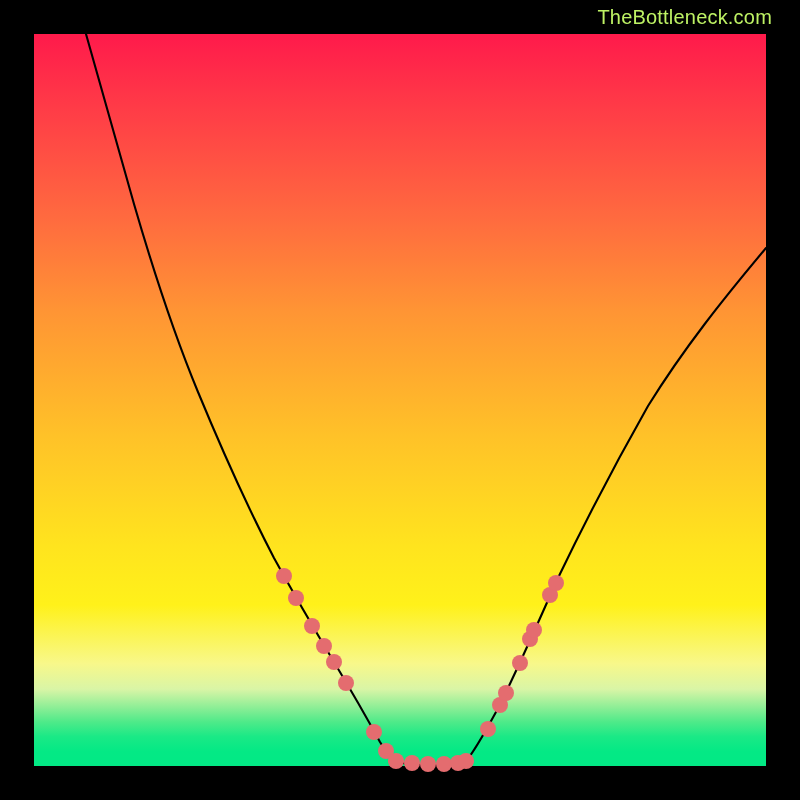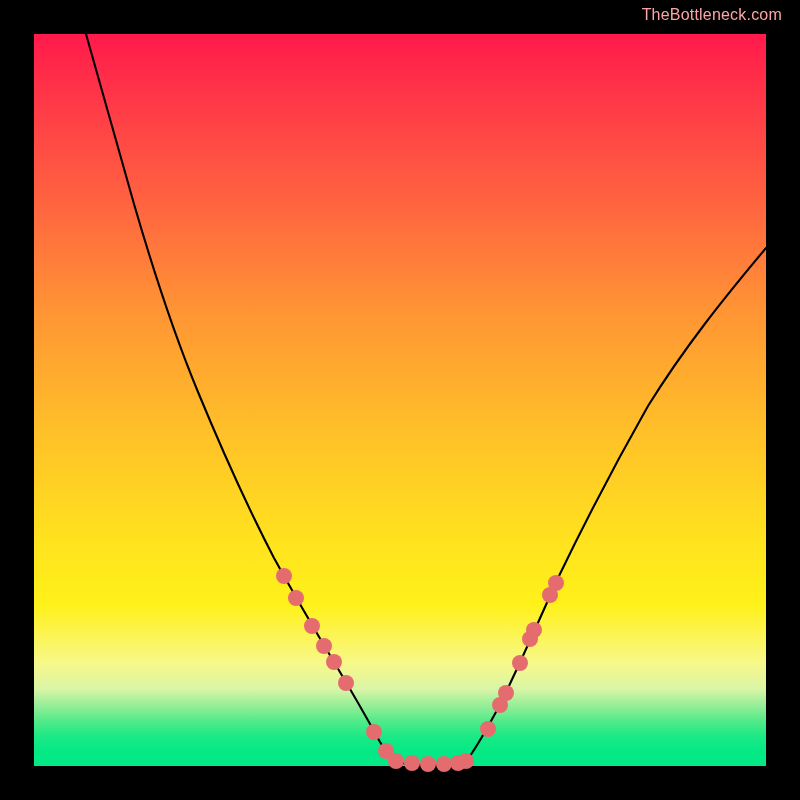--- a/index.html
+++ b/index.html
@@ -37,23 +37,23 @@
       #8dee96 92%,
       #4eea89 94%,
       #1ae986 96%,
       #04e985 98%,
       #02e985 100%
     );
   }
   .watermark {
     position: absolute;
     top: 6px;
-    right: 18px;
-    color: #fca5a5;
-    font-size: 16px;
+    right: 28px;
+    color: #bef264;
+    font-size: 20px;
     letter-spacing: 0.2px;
     font-weight: 500;
     user-select: none;
   }
   svg.curve {
     position: absolute;
     left: 0;
     top: 0;
     width: 732px;
     height: 732px;

